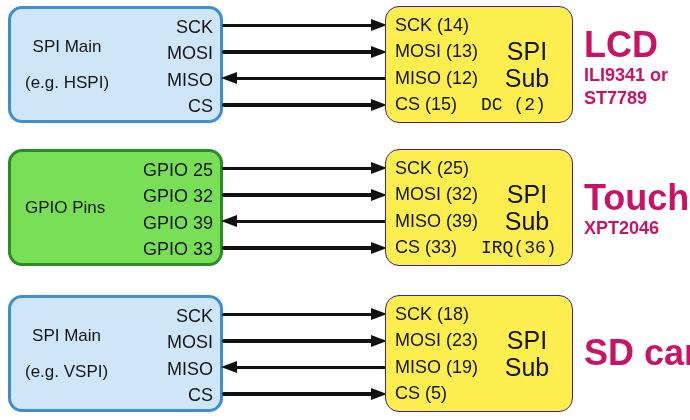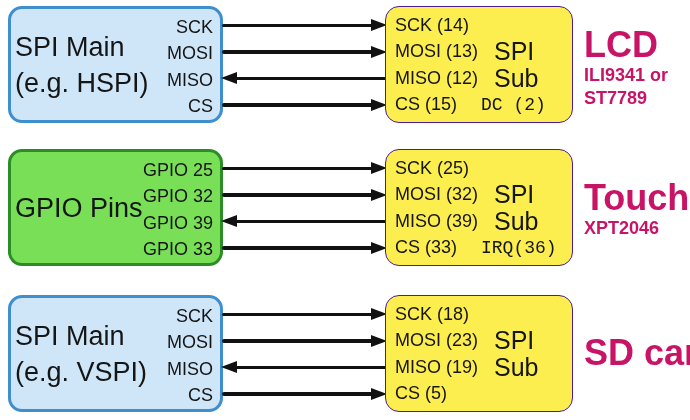--- a/index.html
+++ b/index.html
@@ -12,40 +12,40 @@
   .row2{top:149px;}
   .row3{top:295px;}
 
   
   .lbox{
     position:absolute;left:8px;top:0;width:215px;height:117px;
     background:#cfe6f9;border:3px solid #3f8fce;border-radius:14px;box-sizing:border-box;
   }
   .lbox.green{background:#79df57;border-color:#2c8c25;}
   .lbox .title{
-    position:absolute;left:4px;top:50%;transform:translateY(-50%);
-    font-size:27px;line-height:36px;white-space:nowrap;
+    position:absolute;left:14px;top:50%;transform:translateY(-50%);
+    font-size:17px;line-height:36px;white-space:nowrap;text-align:center;
   }
   .title .tline:empty{display:none;}
 
   
   .pins{position:absolute;top:5px;display:flex;flex-direction:column;justify-content:flex-end;}
   .lbox .pins{right:7px;align-items:flex-end;}
   .pin{height:26.5px;display:flex;align-items:center;font-size:18px;white-space:nowrap;}
   .pin .extra{margin-left:24px;font-family:Liberation Mono, monospace;}
   .pin .extra:empty{display:none;}
 
   
   .rbox{
     position:absolute;left:385px;top:0;width:188px;height:117px;
     background:#fcee4e;border:1px solid #4c1d95;border-radius:14px;box-sizing:border-box;
   }
   .rbox .pins{left:9px;align-items:flex-start;}
   .role{
-    position:absolute;right:12px;top:31px;width:66px;
+    position:absolute;right:12px;top:31px;width:66px;text-align:center;
     font-size:25px;line-height:27px;
   }
 
   
   .wire{position:absolute;left:221px;width:166px;height:0;}
   .w1{top:19.5px;} .w2{top:46px;} .w3{top:72.5px;} .w4{top:99px;}
   .wire .line{position:absolute;top:-1.7px;height:3.4px;background:#111;left:1px;right:1px;border-radius:2px;}
   .wire[data-dir="right"] .line{right:12px;}
   .wire[data-dir="left"]  .line{left:12px;}
   .wire .head{position:absolute;top:-6.5px;width:0;height:0;border-top:6.5px solid transparent;border-bottom:6.5px solid transparent;}

